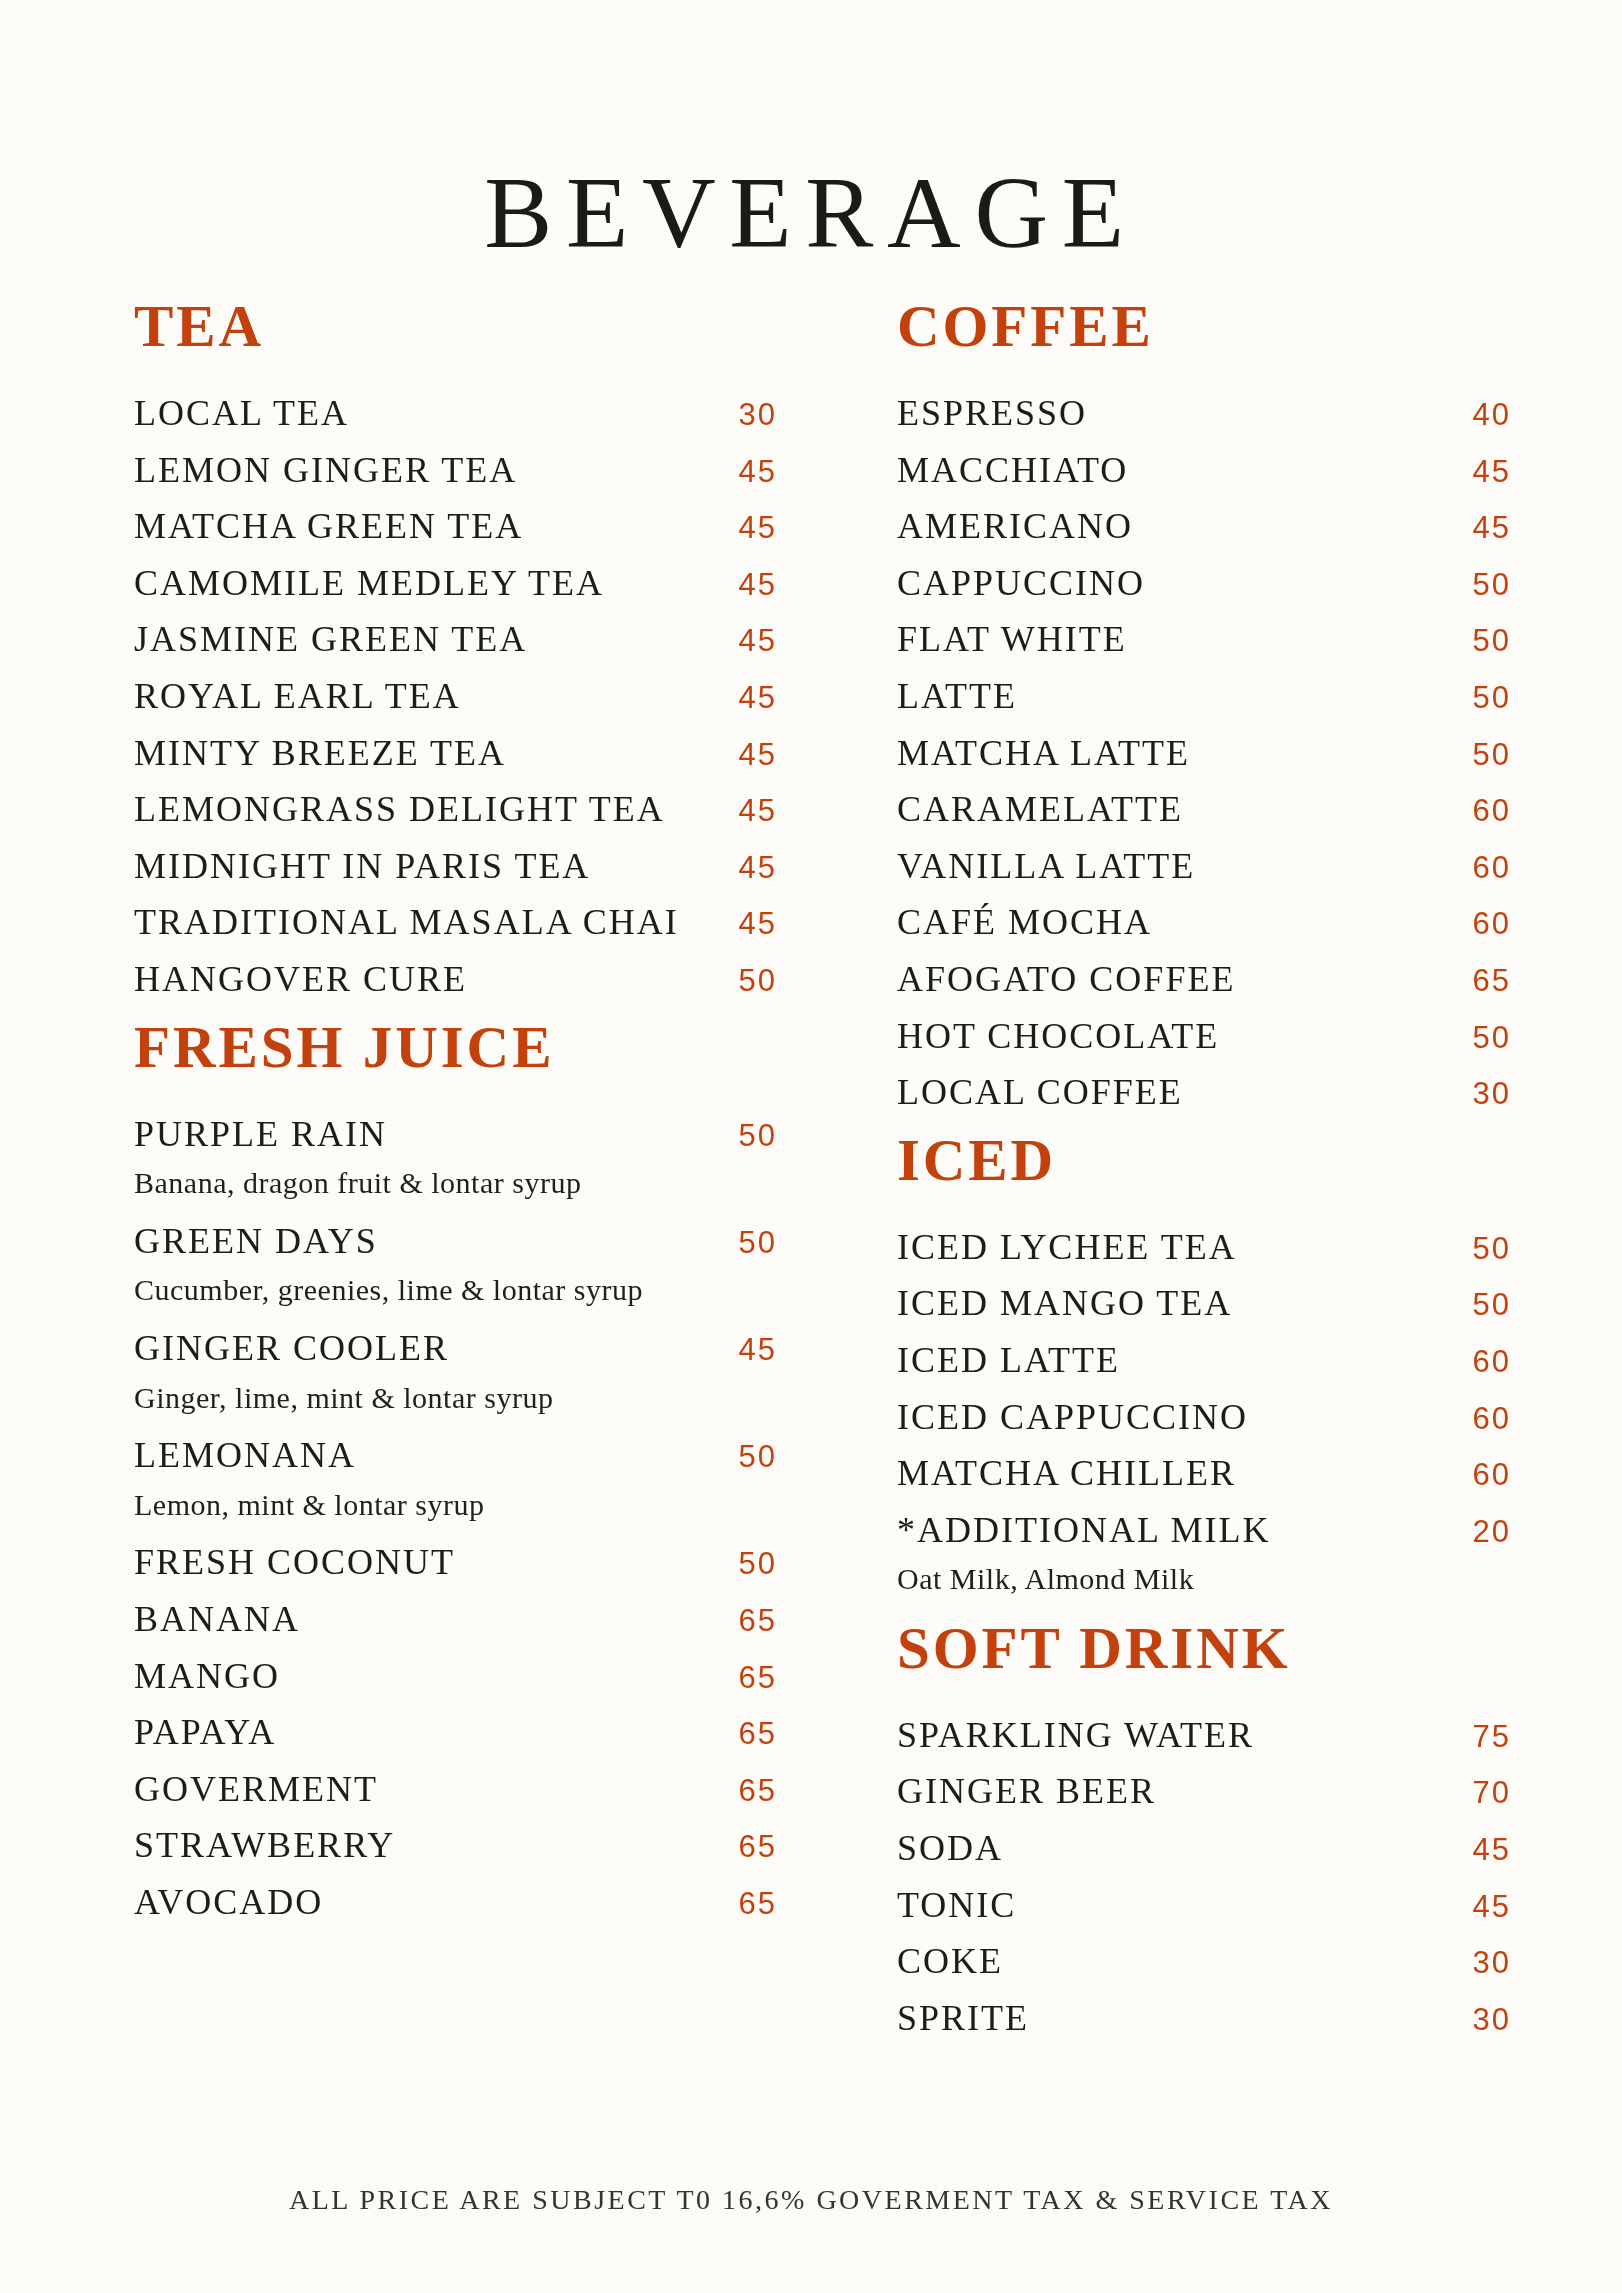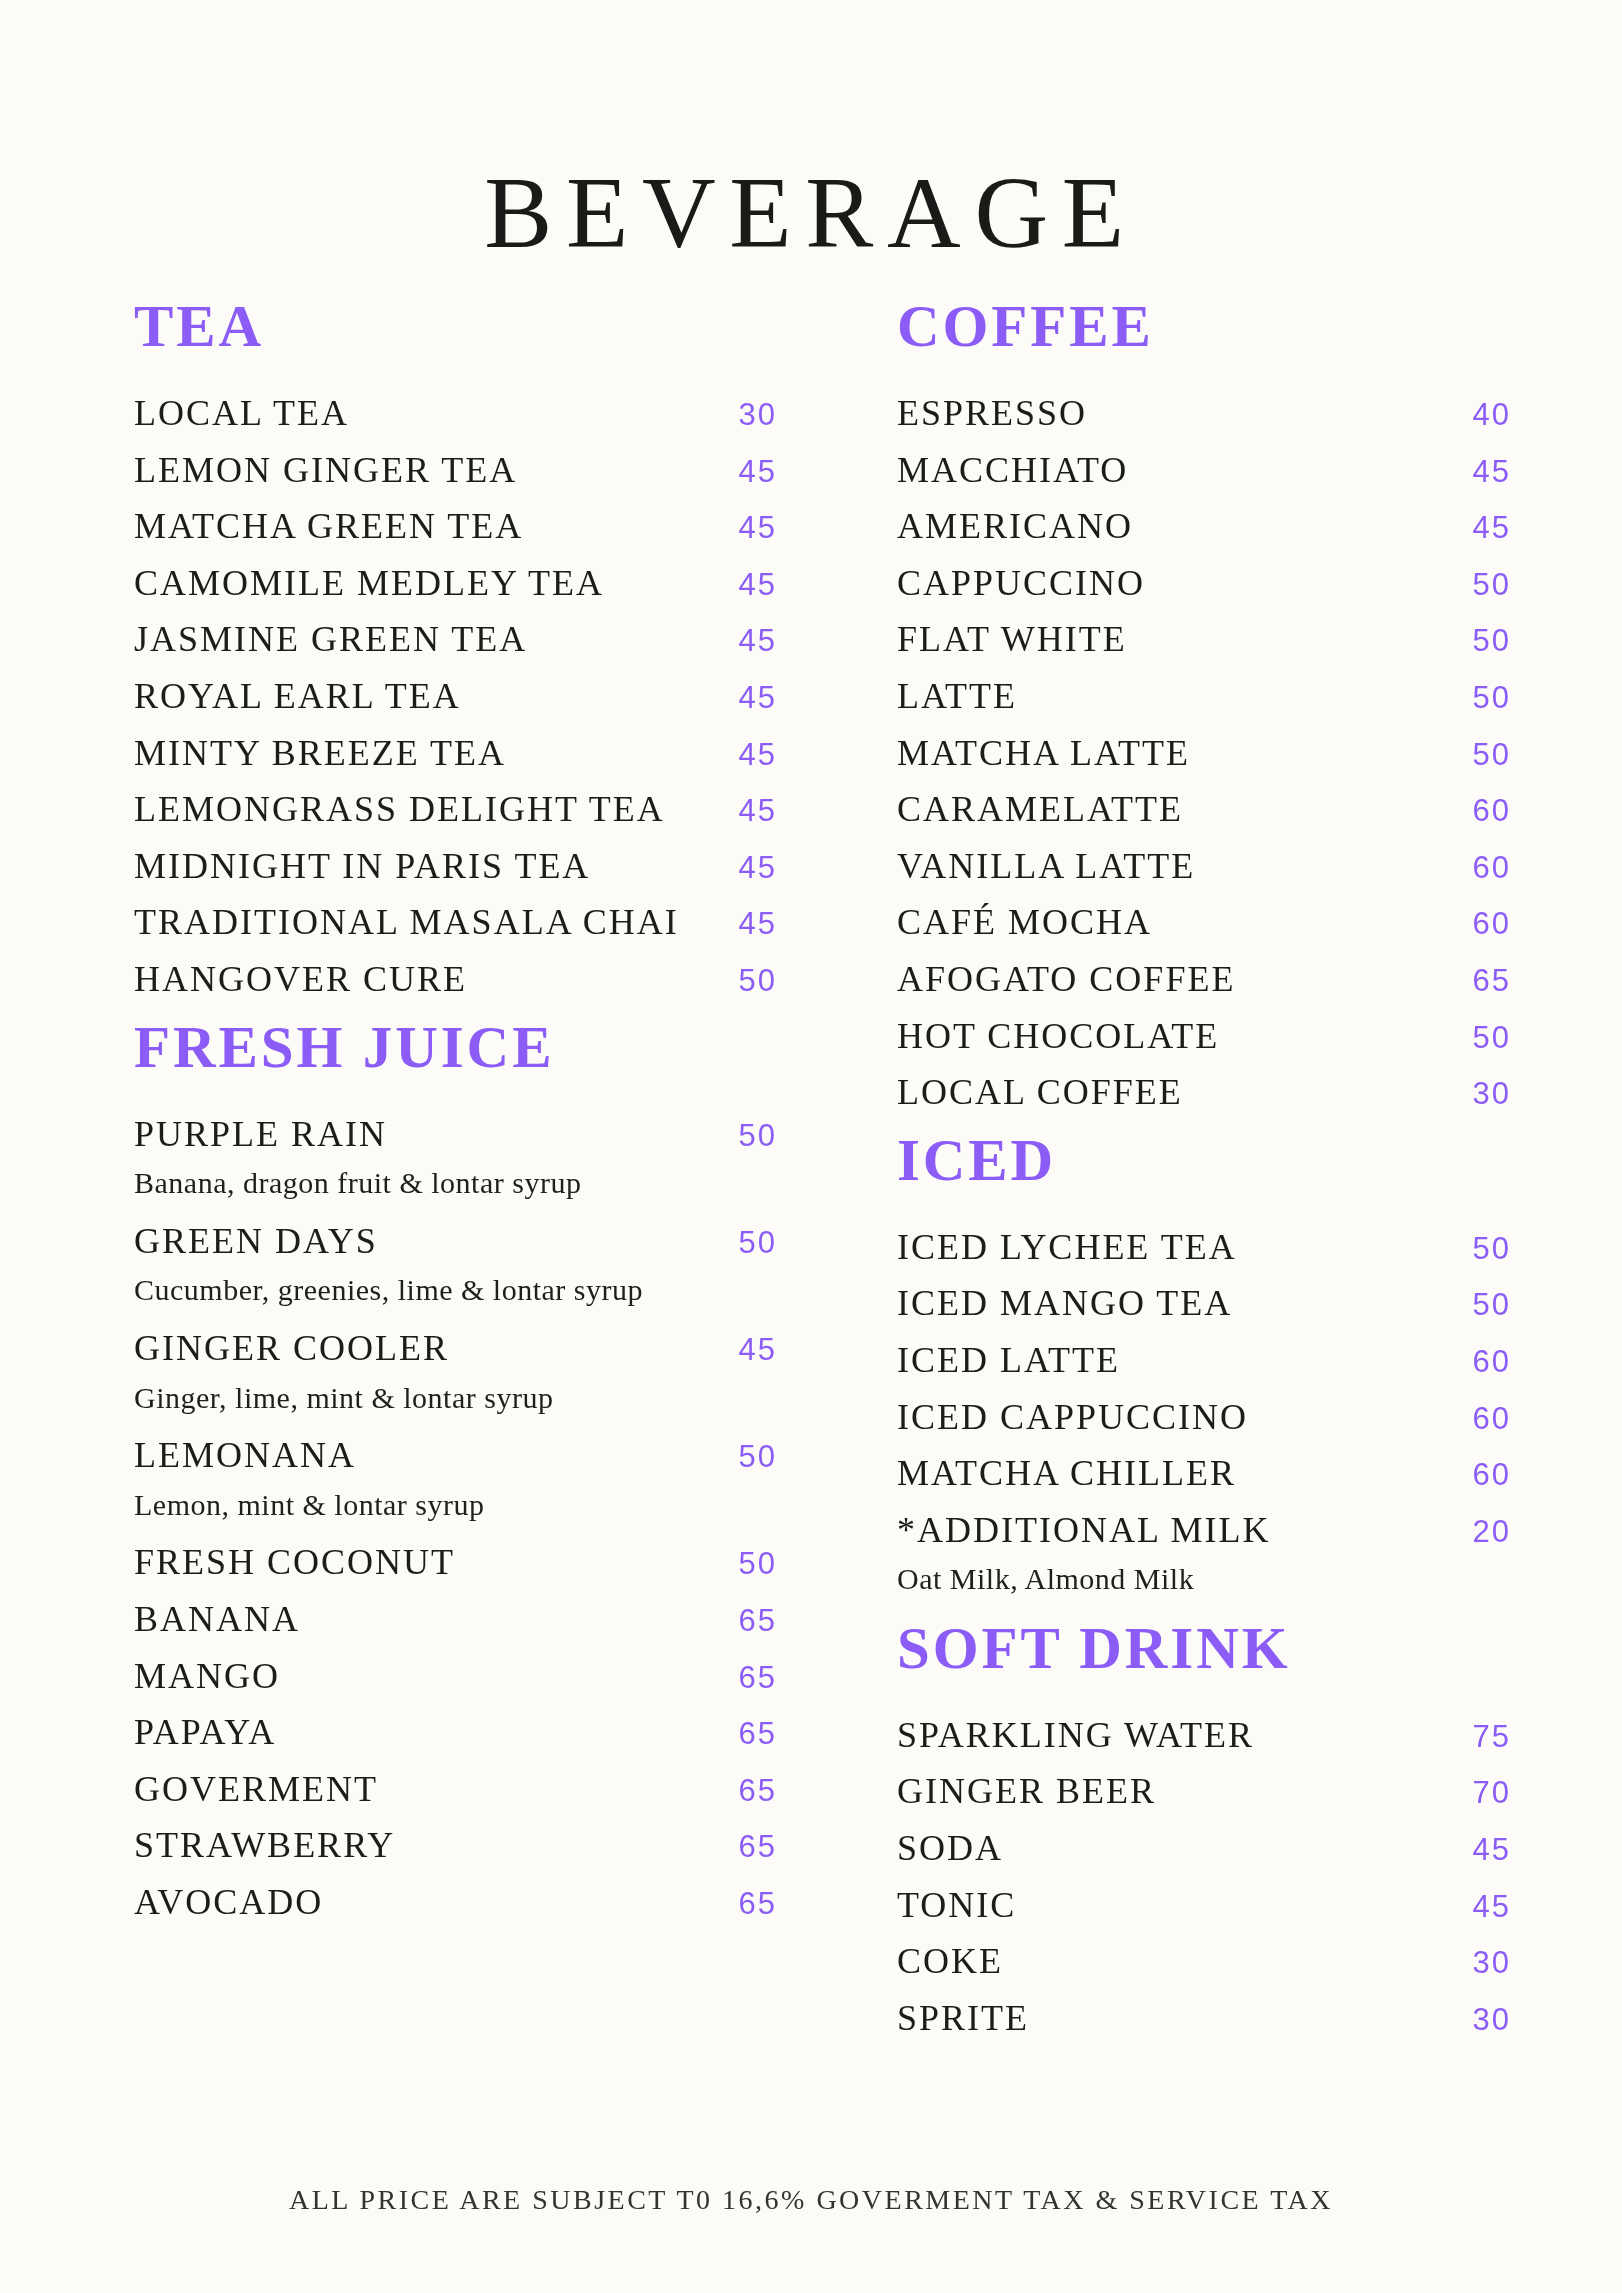--- a/index.html
+++ b/index.html
@@ -38,21 +38,21 @@
     top: 297px;
   }
   .col-left  { left: 134px; width: 643px; }
   .col-right { left: 897px; width: 614px; }
   .section-title {
     font-size: 59px;
     font-weight: 700;
     letter-spacing: 2.9px;
     line-height: 1;
     margin: 0 0 39px 0;
-    color: #8b5cf6;
+    color: #c2410c;
     white-space: nowrap;
   }
   .menu-section + .menu-section .section-title {
     margin-top: 18px;
   }
   .item-row {
     display: flex;
     justify-content: space-between;
     align-items: baseline;
     margin-bottom: 20.6px;
@@ -63,21 +63,21 @@
     line-height: 1;
     white-space: nowrap;
     color: #1d1c1a;
     text-align: right;
   }
   .item-price {
     font-family: "Liberation Sans", sans-serif;
     font-size: 31px;
     letter-spacing: 2px;
     line-height: 1;
-    color: #8b5cf6;
+    color: #c2410c;
   }
   .item-desc {
     font-size: 30px;
     letter-spacing: 0.5px;
     line-height: 1;
     margin: -3.9px 0 24.5px 0;
     color: #201f1d;
     white-space: nowrap;
   }
   .menu-footer {

